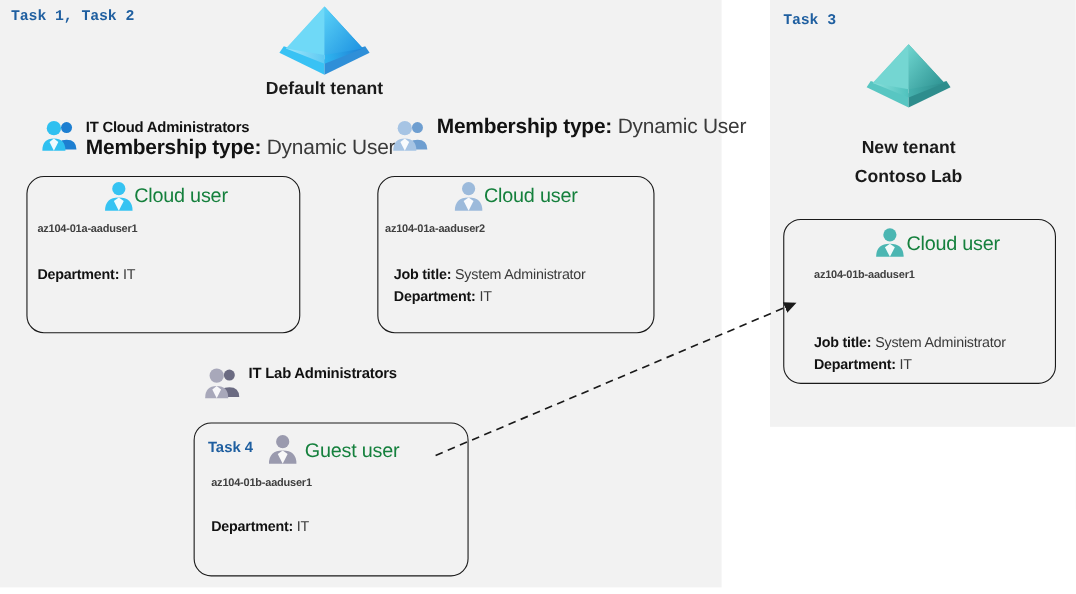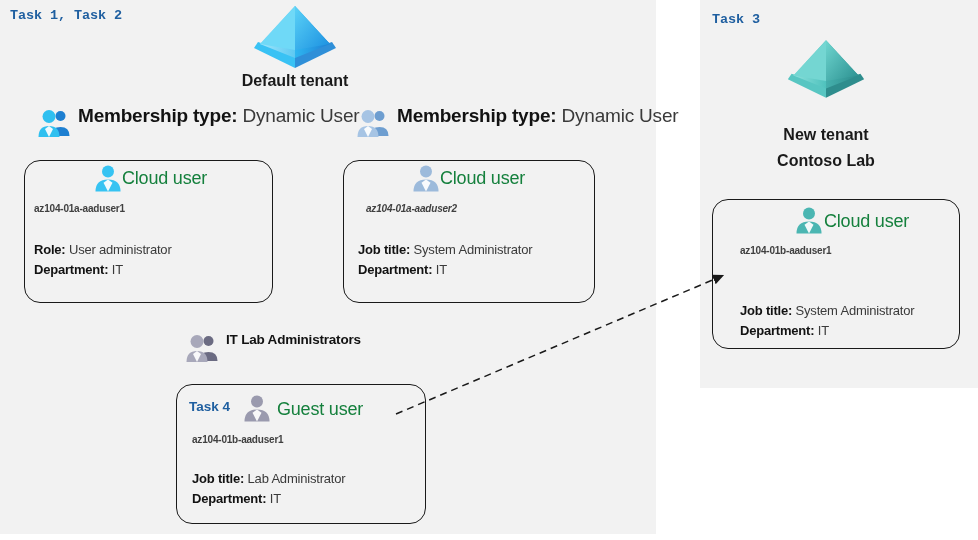--- a/index.html
+++ b/index.html
@@ -127,44 +127,41 @@
 <div class="group-icon" style="left:38px;top:108px;">
   <svg viewBox="0 0 34 30">
     <circle cx="22.5" cy="8" r="5" fill="#1d7fd1"></circle>
     <path d="M13.5 28 q0-9 9-9 q9 0 9 9 Z" fill="#1d7fd1"></path>
     <circle cx="11" cy="8.5" r="6.5" fill="#2fc0f0"></circle>
     <path d="M0.5 29 q0-11 10.5-11 q10.5 0 10.5 11 Z" fill="#2fc0f0"></path>
     <path d="M11 18 l-4 3 l4 8 l4-8 Z" fill="#ffffff" opacity="0.92"></path>
   </svg>
 </div>
 <div class="group-block" style="left:78px;top:106px;">
+  <div class="group-title">IT Cloud Administrators</div>
   <div class="group-meta">
     <b>Membership type:</b>
     <span>Dynamic User</span>
   </div>
 </div>
 
 <div class="card" style="left:24px;top:160px;width:249px;height:143px;">
 </div>
 <div class="person-icon" style="left:94px;top:164px;">
   <svg viewBox="0 0 28 28">
     <circle cx="14" cy="7.5" r="6" fill="#36c3f2"></circle>
     <path d="M1.5 27.5 q0-12 12.5-12 q12.5 0 12.5 12 Z" fill="#36c3f2"></path>
     <path d="M14 15.5 l-4.5 3.3 l4.5 8.7 l4.5-8.7 Z" fill="#ffffff" opacity="0.93"></path>
   </svg>
 </div>
 <div class="card-head" style="left:122px;top:168px;">
   <span class="usertype">Cloud user</span>
 </div>
 <div class="card-upn" style="left:34px;top:203px;">az104-01a-aaduser1</div>
 <div class="card-attrs" style="left:34px;top:240px;">
-  <div>
-    <b>Role:</b>
-    <span class="v">User administrator</span>
-  </div>
   <div>
     <b>Department:</b>
     <span class="v">IT</span>
   </div>
 </div>
 
 <div class="group-icon" style="left:357px;top:108px;">
   <svg viewBox="0 0 34 30">
     <circle cx="22.5" cy="8" r="5" fill="#6e9ed0"></circle>
     <path d="M13.5 28 q0-9 9-9 q9 0 9 9 Z" fill="#6e9ed0"></path>
@@ -185,21 +182,21 @@
 <div class="person-icon" style="left:412px;top:164px;">
   <svg viewBox="0 0 28 28">
     <circle cx="14" cy="7.5" r="6" fill="#9cbadb"></circle>
     <path d="M1.5 27.5 q0-12 12.5-12 q12.5 0 12.5 12 Z" fill="#9cbadb"></path>
     <path d="M14 15.5 l-4.5 3.3 l4.5 8.7 l4.5-8.7 Z" fill="#ffffff" opacity="0.93"></path>
   </svg>
 </div>
 <div class="card-head" style="left:440px;top:168px;">
   <span class="usertype">Cloud user</span>
 </div>
-<div class="card-upn" style="left:366px;top:203px;font-style:italic;">az104-01a-aaduser2</div>
+<div class="card-upn" style="left:350px;top:203px;">az104-01a-aaduser2</div>
 <div class="card-attrs" style="left:358px;top:240px;">
   <div>
     <b>Job title:</b>
     <span class="v">System Administrator</span>
   </div>
   <div>
     <b>Department:</b>
     <span class="v">IT</span>
   </div>
 </div>
@@ -227,24 +224,20 @@
     <circle cx="14" cy="7.5" r="6" fill="#9a9aae"></circle>
     <path d="M1.5 27.5 q0-12 12.5-12 q12.5 0 12.5 12 Z" fill="#9a9aae"></path>
     <path d="M14 15.5 l-4.5 3.3 l4.5 8.7 l4.5-8.7 Z" fill="#ffffff" opacity="0.93"></path>
   </svg>
 </div>
 <div class="card-head" style="left:277px;top:399px;">
   <span class="usertype">Guest user</span>
 </div>
 <div class="card-upn" style="left:192px;top:434px;">az104-01b-aaduser1</div>
 <div class="card-attrs" style="left:192px;top:469px;">
-  <div>
-    <b>Job title:</b>
-    <span class="v">Lab Administrator</span>
-  </div>
   <div>
     <b>Department:</b>
     <span class="v">IT</span>
   </div>
 </div>
 
 <div class="panel" id="right-panel"></div>
 
 <div class="task-label" style="left:712px;top:12px;">Task 3</div>
 

